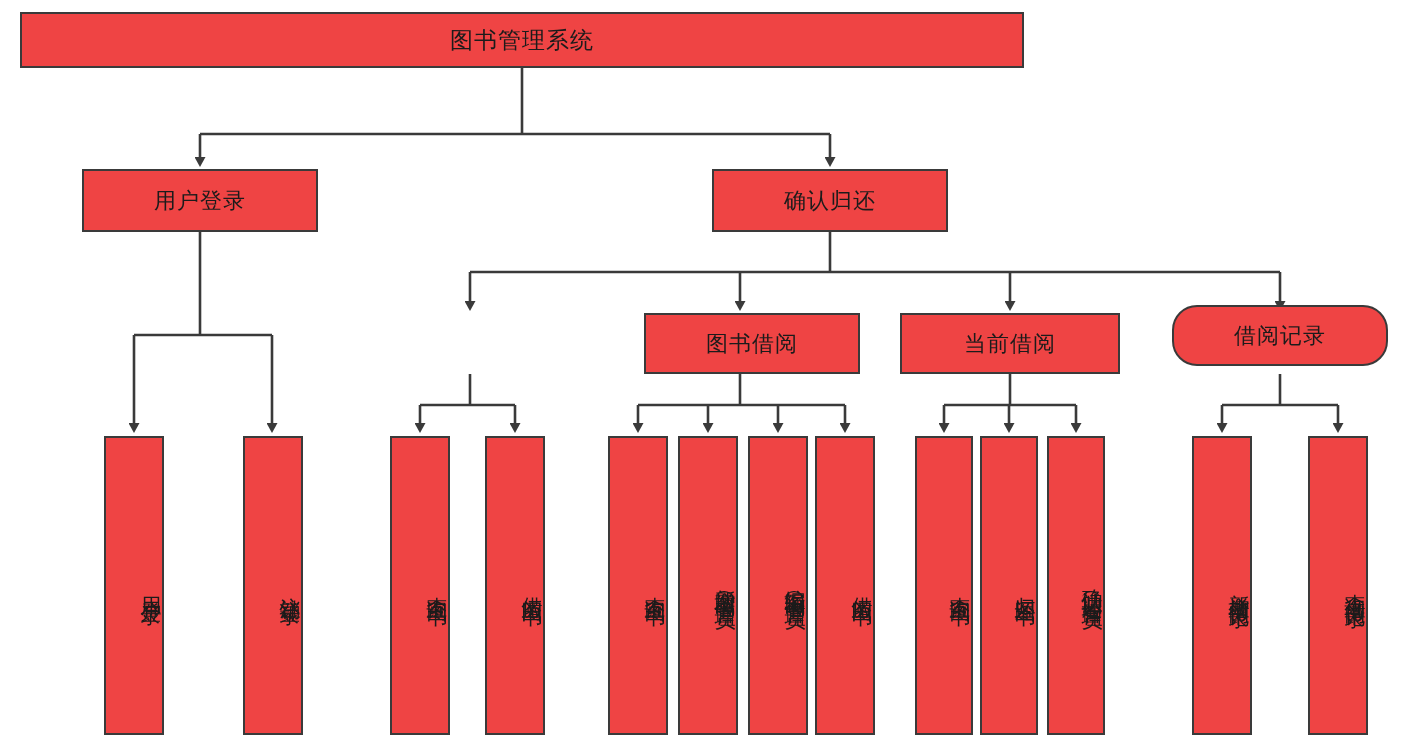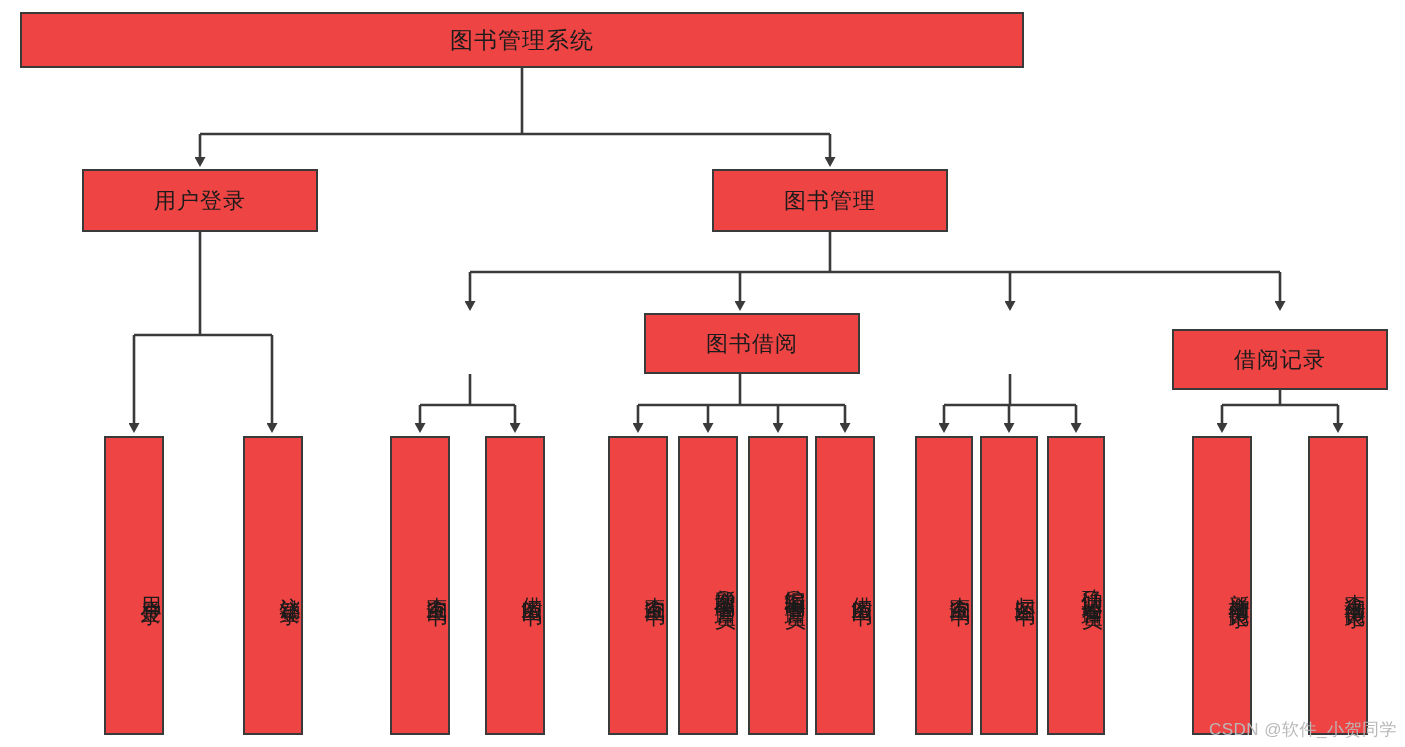--- a/index.html
+++ b/index.html
@@ -74,33 +74,33 @@
       <path d="M1280,374 L1280,405"></path>
       <path d="M1222,405 L1338,405"></path>
       <path d="M1222,405 L1222,424" marker-end="url(#arw)"></path>
       <path d="M1338,405 L1338,424" marker-end="url(#arw)"></path>
     </g>
   </svg>
 
   <div class="node h" id="root">图书管理系统</div>
 
   <div class="node h" style="left:82px;top:169px;width:236px;height:63px;">用户登录</div>
-  <div class="node h" style="left:712px;top:169px;width:236px;height:63px;">图书管理</div>
+  <div class="node h" style="left:712px;top:169px;width:236px;height:63px;">确认归还</div>
 
   <div class="node h" style="left:632px;top:313px;width:216px;height:61px;margin-left:12px;">图书借阅</div>
-  <div class="node h" style="left:1172px;top:329px;width:216px;height:61px;">借阅记录</div>
+  <div class="node h" style="left:900px;top:313px;width:220px;height:61px;">当前借阅</div>
+  <div class="node h" style="left:1172px;top:305px;width:216px;height:61px;border-radius:25px;">借阅记录</div>
 
   <div class="node v" style="left:104px;top:436px;width:60px;height:299px;">用户登录</div>
   <div class="node v" style="left:243px;top:436px;width:60px;height:299px;">注销登录</div>
   <div class="node v" style="left:390px;top:436px;width:60px;height:299px;">查询图书</div>
   <div class="node v" style="left:485px;top:436px;width:60px;height:299px;">借阅图书</div>
   <div class="node v" style="left:608px;top:436px;width:60px;height:299px;">查询图书</div>
   <div class="node v" style="left:678px;top:436px;width:60px;height:299px;">新增图书（管理员）</div>
   <div class="node v" style="left:748px;top:436px;width:60px;height:299px;">编辑图书（管理员）</div>
   <div class="node v" style="left:815px;top:436px;width:60px;height:299px;">借阅图书</div>
   <div class="node v" style="left:915px;top:436px;width:58px;height:299px;">查询图书</div>
   <div class="node v" style="left:980px;top:436px;width:58px;height:299px;">归还图书</div>
   <div class="node v" style="left:1047px;top:436px;width:58px;height:299px;">确认归还（管理员）</div>
   <div class="node v" style="left:1192px;top:436px;width:60px;height:299px;">新增借阅记录</div>
   <div class="node v" style="left:1308px;top:436px;width:60px;height:299px;">查询借阅记录</div>
 
-  <div class="watermark">CSDN @软件_小贺同学</div>
 </div>
 
 </body></html>

